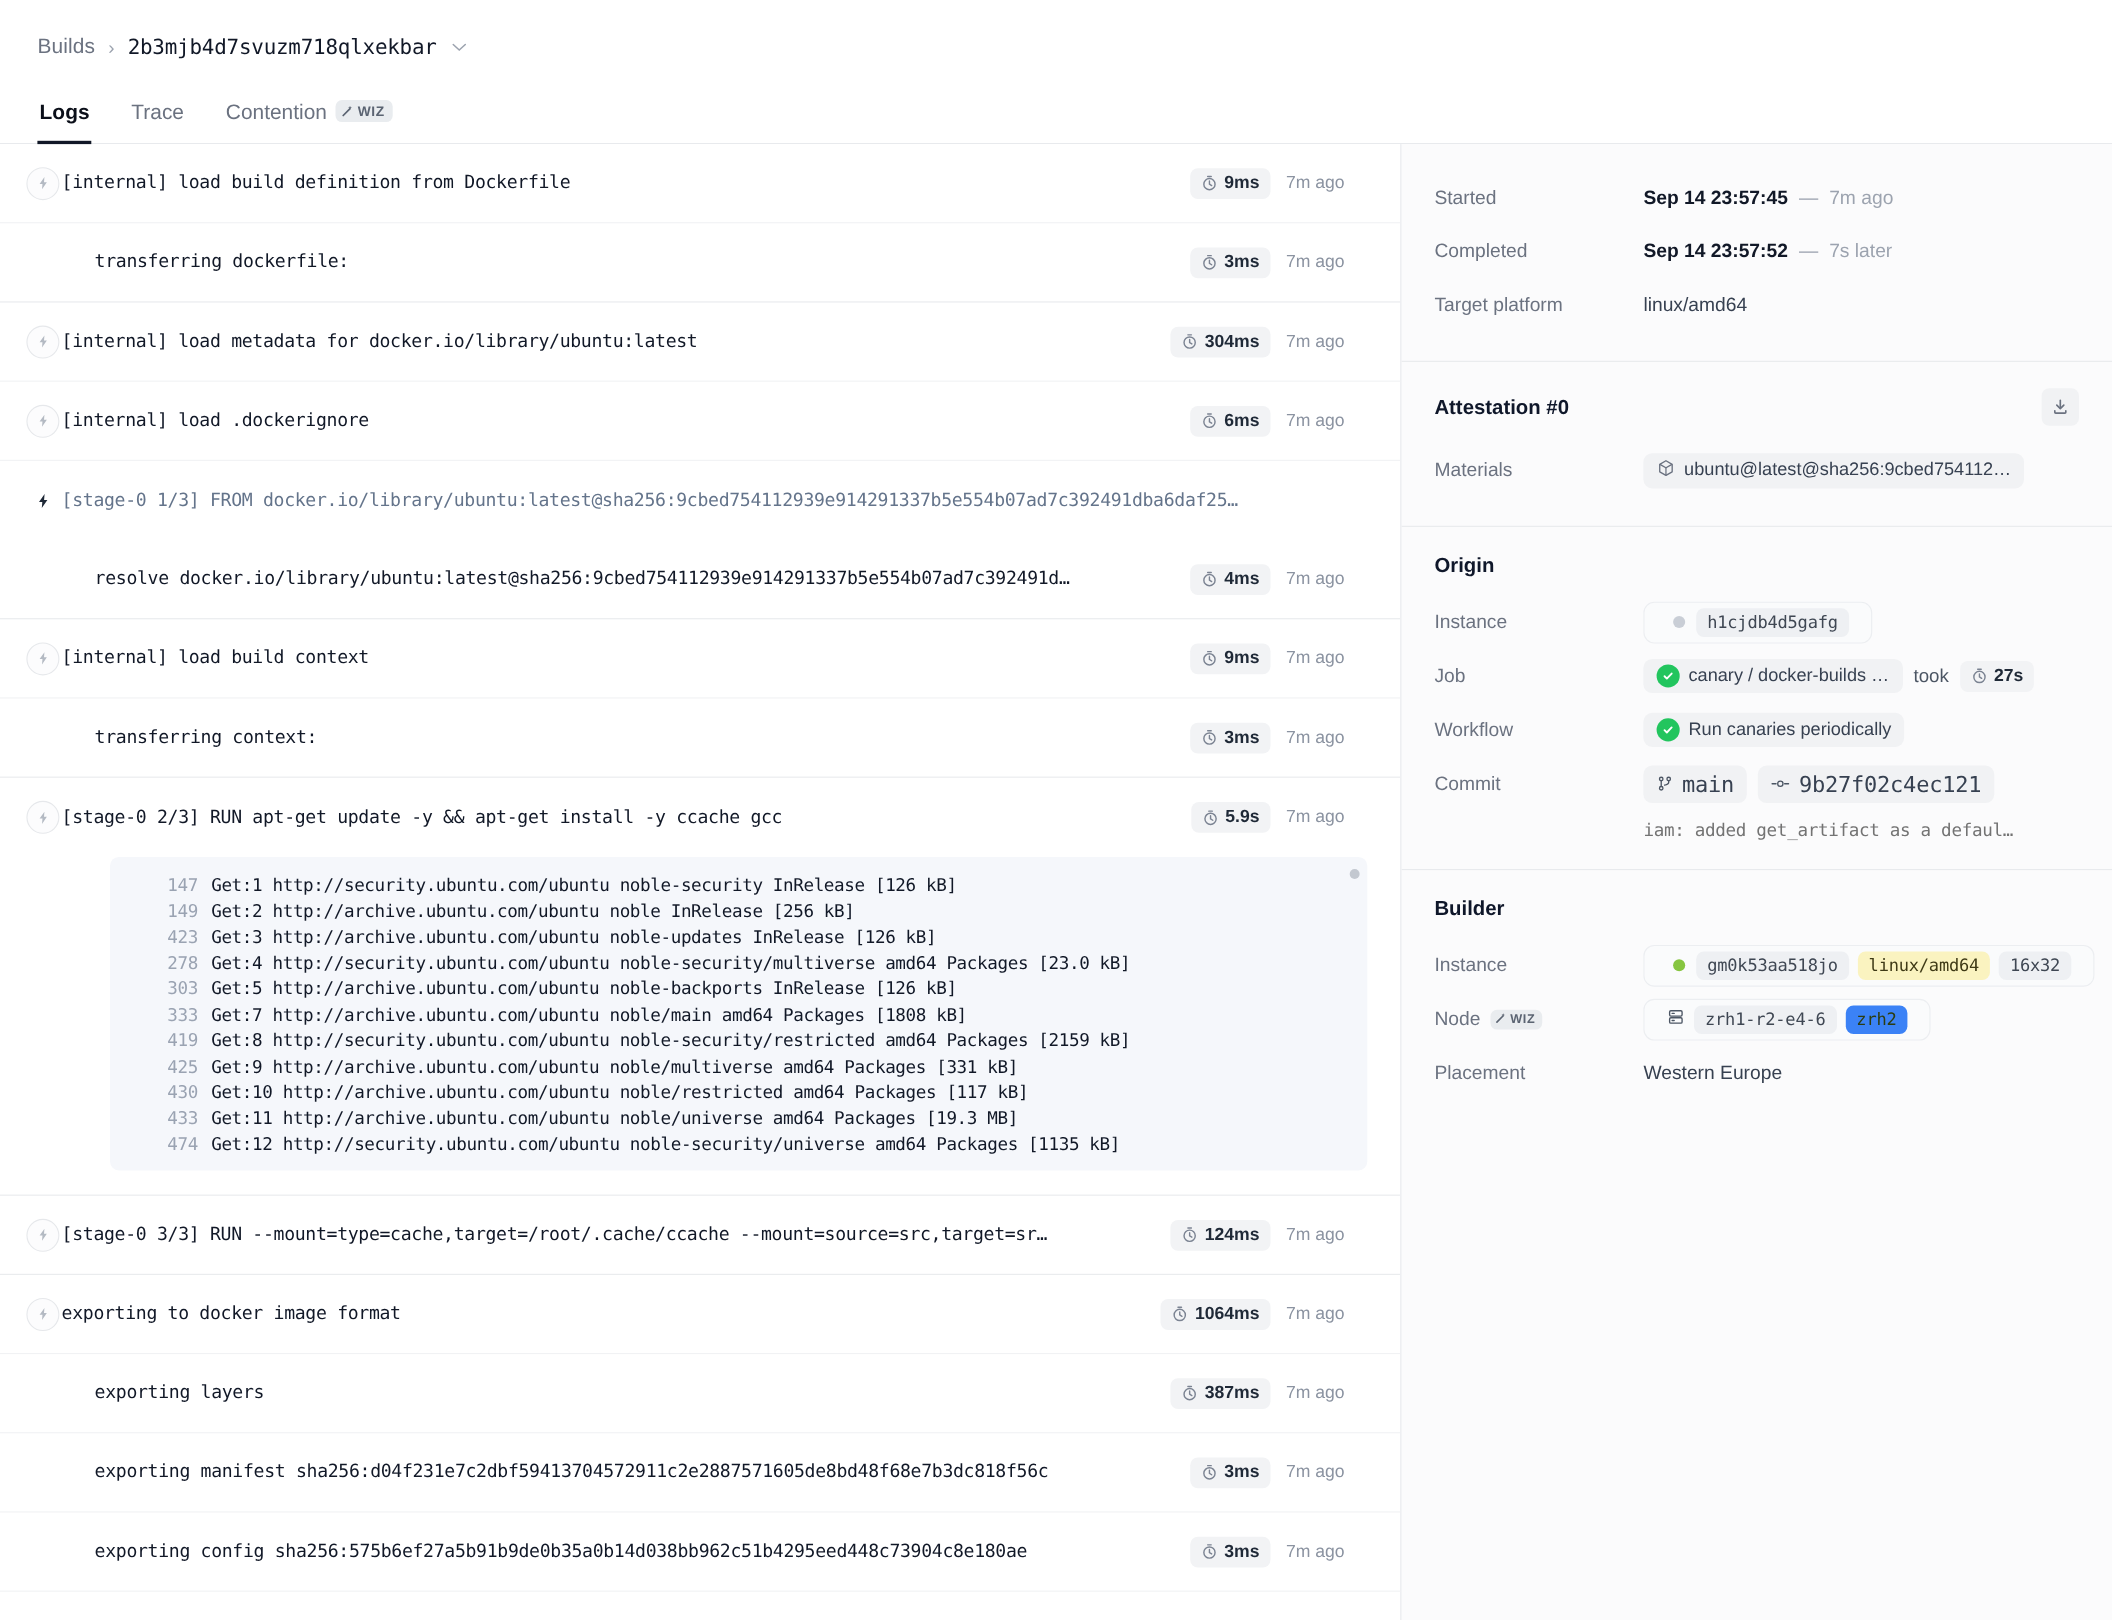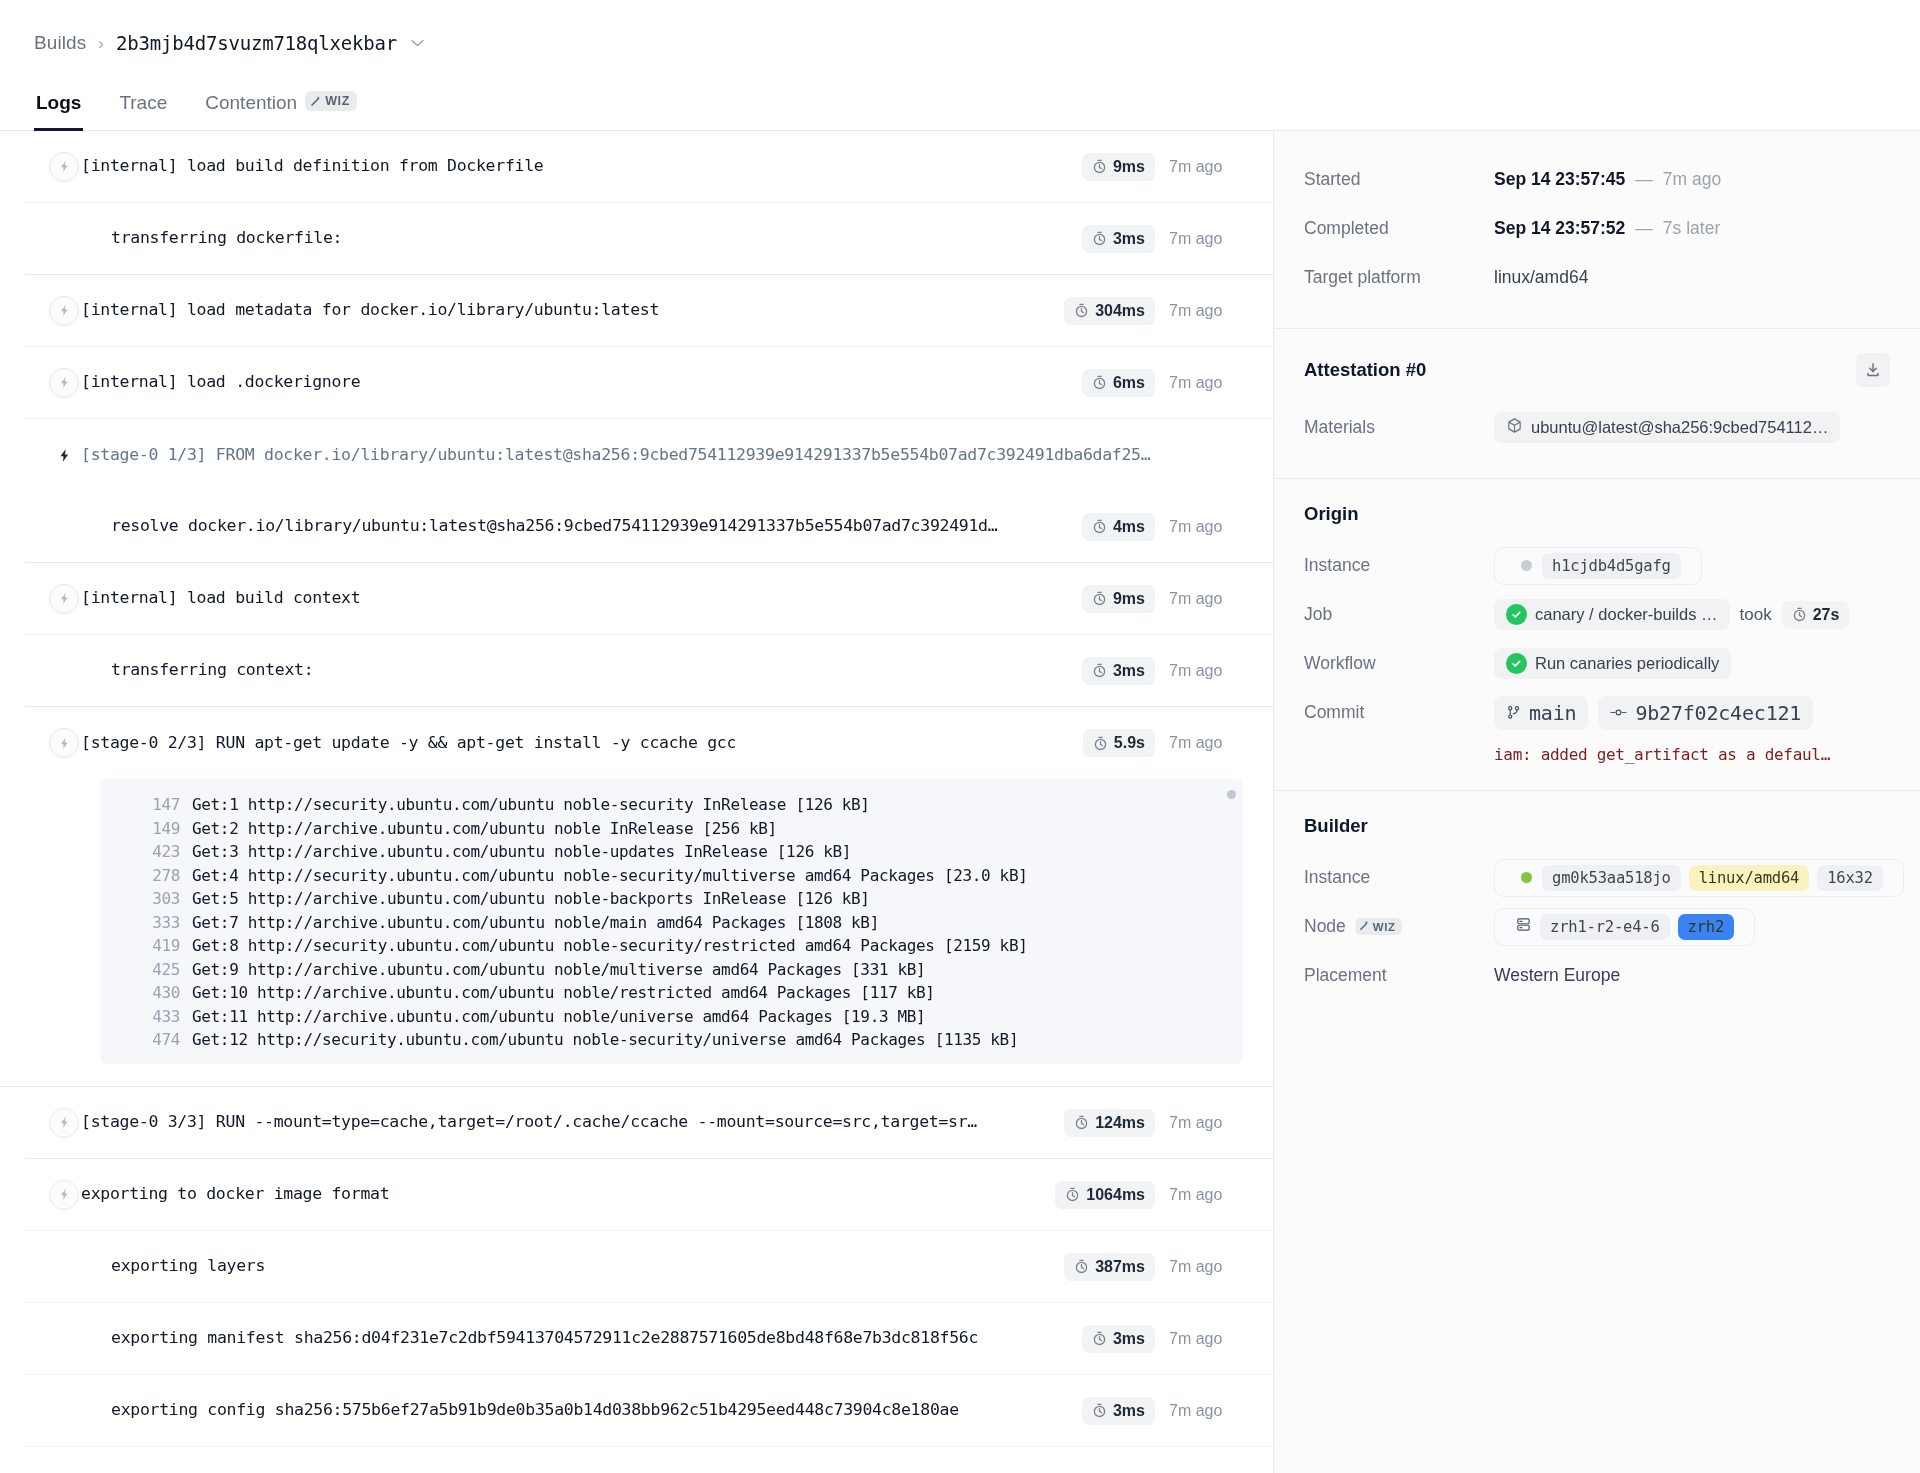--- a/index.html
+++ b/index.html
@@ -46,21 +46,20 @@
   .side {
     flex: 1 1 auto; background: #fbfbfc; border-left: 1px solid #e8eaed;
     overflow: hidden;
   }
 
   
   .row {
     display: flex; align-items: center; min-height: 72px;
     padding: 0 30px 0 22px; border-bottom: 1px solid #f1f2f4;
     position: relative;
-    margin-left: 25px;
   }
   .row.sep-strong { border-bottom: 1px solid #e8eaed; }
   .row .bolt { width: 34px; flex: 0 0 34px; display: flex; align-items: center; justify-content: center; }
   .bolt-circle {
     width: 30px; height: 30px; border-radius: 50%;
     border: 1px solid #e6e8eb; background: #fcfcfd;
     display: flex; align-items: center; justify-content: center;
   }
   .bolt-circle.active { border-color: transparent; background: transparent; }
   .row .indent { width: 30px; flex: 0 0 30px; }
@@ -138,21 +137,21 @@
   .pill.yellow { background: #faf3c0; color: #3f3a16; }
   .pill.green { background: #3b82f6; color: #2c3d11; }
   .dot { width: 11px; height: 11px; border-radius: 50%; background: #c9ced6; flex: 0 0 11px; margin: 0 2px 0 6px; }
   .dot.green-ring { background: #86c540; }
   .ok {
     width: 21px; height: 21px; border-radius: 50%; background: #22c55e;
     display: inline-flex; align-items: center; justify-content: center; flex: 0 0 21px;
   }
   .took { font-size: 17px; color: #4b5563; }
   .commit-note {
-    font-family: "DejaVu Sans Mono", monospace; font-size: 16px; color: #7f1d1d;
+    font-family: "DejaVu Sans Mono", monospace; font-size: 16px; color: #737373;
     letter-spacing: -.3px; margin-top: 8px; margin-left: 190px;
     white-space: nowrap; overflow: hidden; text-overflow: ellipsis; max-width: 470px;
   }
   .node-wiz {
     background: #e9ecef; color: #5b6472; border-radius: 6px;
     font-size: 11.5px; font-weight: 700; letter-spacing: .6px;
     padding: 2px 6px 2px 4px; display: inline-flex; align-items: center; gap: 3px;
   }
 </style>
 </head>

